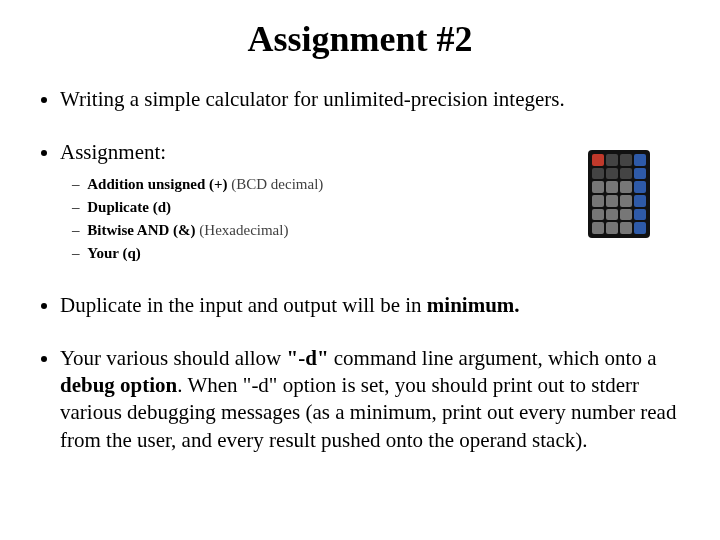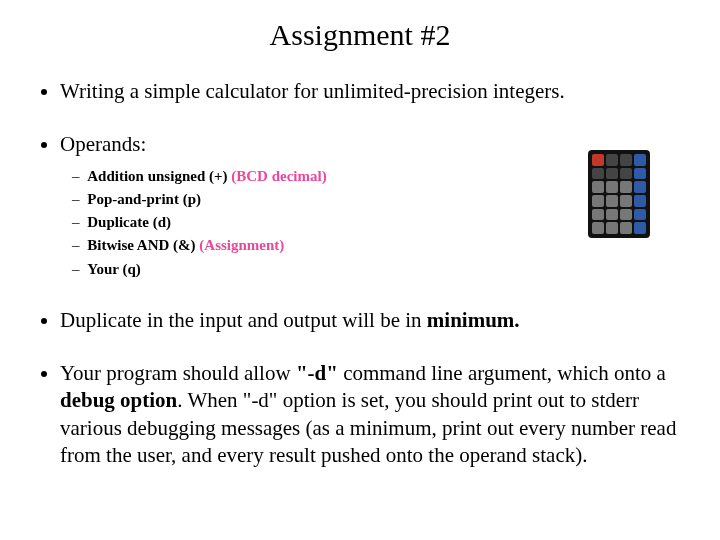--- a/index.html
+++ b/index.html
@@ -12,22 +12,22 @@
     color: #000;
     overflow: hidden;
   }
   .slide {
     padding: 10px 30px 20px 30px;
     box-sizing: border-box;
     position: relative;
   }
   .title {
     text-align: center;
-    font-size: 30px;
-    font-weight: normal;
+    font-size: 36px;
+    font-weight: bold;
     margin: 8px 0 18px 0;
   }
   ul.main {
     list-style: disc;
     margin: 0;
     padding-left: 30px;
     font-size: 21px;
     line-height: 1.3;
   }
   ul.main > li {
@@ -43,21 +43,21 @@
     padding-left: 30px;
     font-size: 15px;
     line-height: 1.55;
   }
   ul.sub li::before {
     content: "– ";
     margin-left: -18px;
     padding-right: 4px;
   }
   .bold { font-weight: bold; text-align: center; }
-  .gray { color: #ec4899; font-weight: bold; }
+  .gray { color: #404040; }
   .calc-img {
     position: absolute;
     top: 150px;
     right: 70px;
     width: 62px;
     height: 88px;
     background: #111;
     border-radius: 4px;
     display: grid;
     grid-template-columns: repeat(4, 1fr);
@@ -102,26 +102,25 @@
       <div class="k blue"></div>
     <div class="k gray"></div>
       <div class="k gray"></div>
       <div class="k gray"></div>
       <div class="k blue"></div>
   </div>
 
   <ul class="main">
     <li>Writing a simple calculator for unlimited-precision integers.</li>
     <li>
-      <span>Operands:</span>
+      <span>Assignment:</span>
       <ul class="sub">
         <li><span class="bold">Addition unsigned (+)</span><span class="gray"> (BCD decimal)</span></li>
-        <li><span class="bold">Pop-and-print (p)</span></li>
         <li><span class="bold">Duplicate (d)</span></li>
-        <li><span class="bold">Bitwise AND (&amp;)</span><span class="gray"> (Assignment)</span></li>
+        <li><span class="bold">Bitwise AND (&amp;)</span><span class="gray"> (Hexadecimal)</span></li>
         <li><span class="bold">Your (q)</span></li>
       </ul>
     </li>
     <li class="spaced"><span>Duplicate in the input and output will be in </span><span class="bold">minimum.</span></li>
-    <li><span>Your program should allow </span><span class="bold">"-d"</span><span> command line argument, which onto  a </span><span class="bold">debug option</span><span>. When "-d" option is set, you should print out to stderr various debugging messages (as a minimum, print out every number read from the user, and every result pushed onto the operand stack).</span></li>
+    <li><span>Your various should allow </span><span class="bold">"-d"</span><span> command line argument, which onto  a </span><span class="bold">debug option</span><span>. When "-d" option is set, you should print out to stderr various debugging messages (as a minimum, print out every number read from the user, and every result pushed onto the operand stack).</span></li>
   </ul>
 
 </div>
 
 </body></html>

